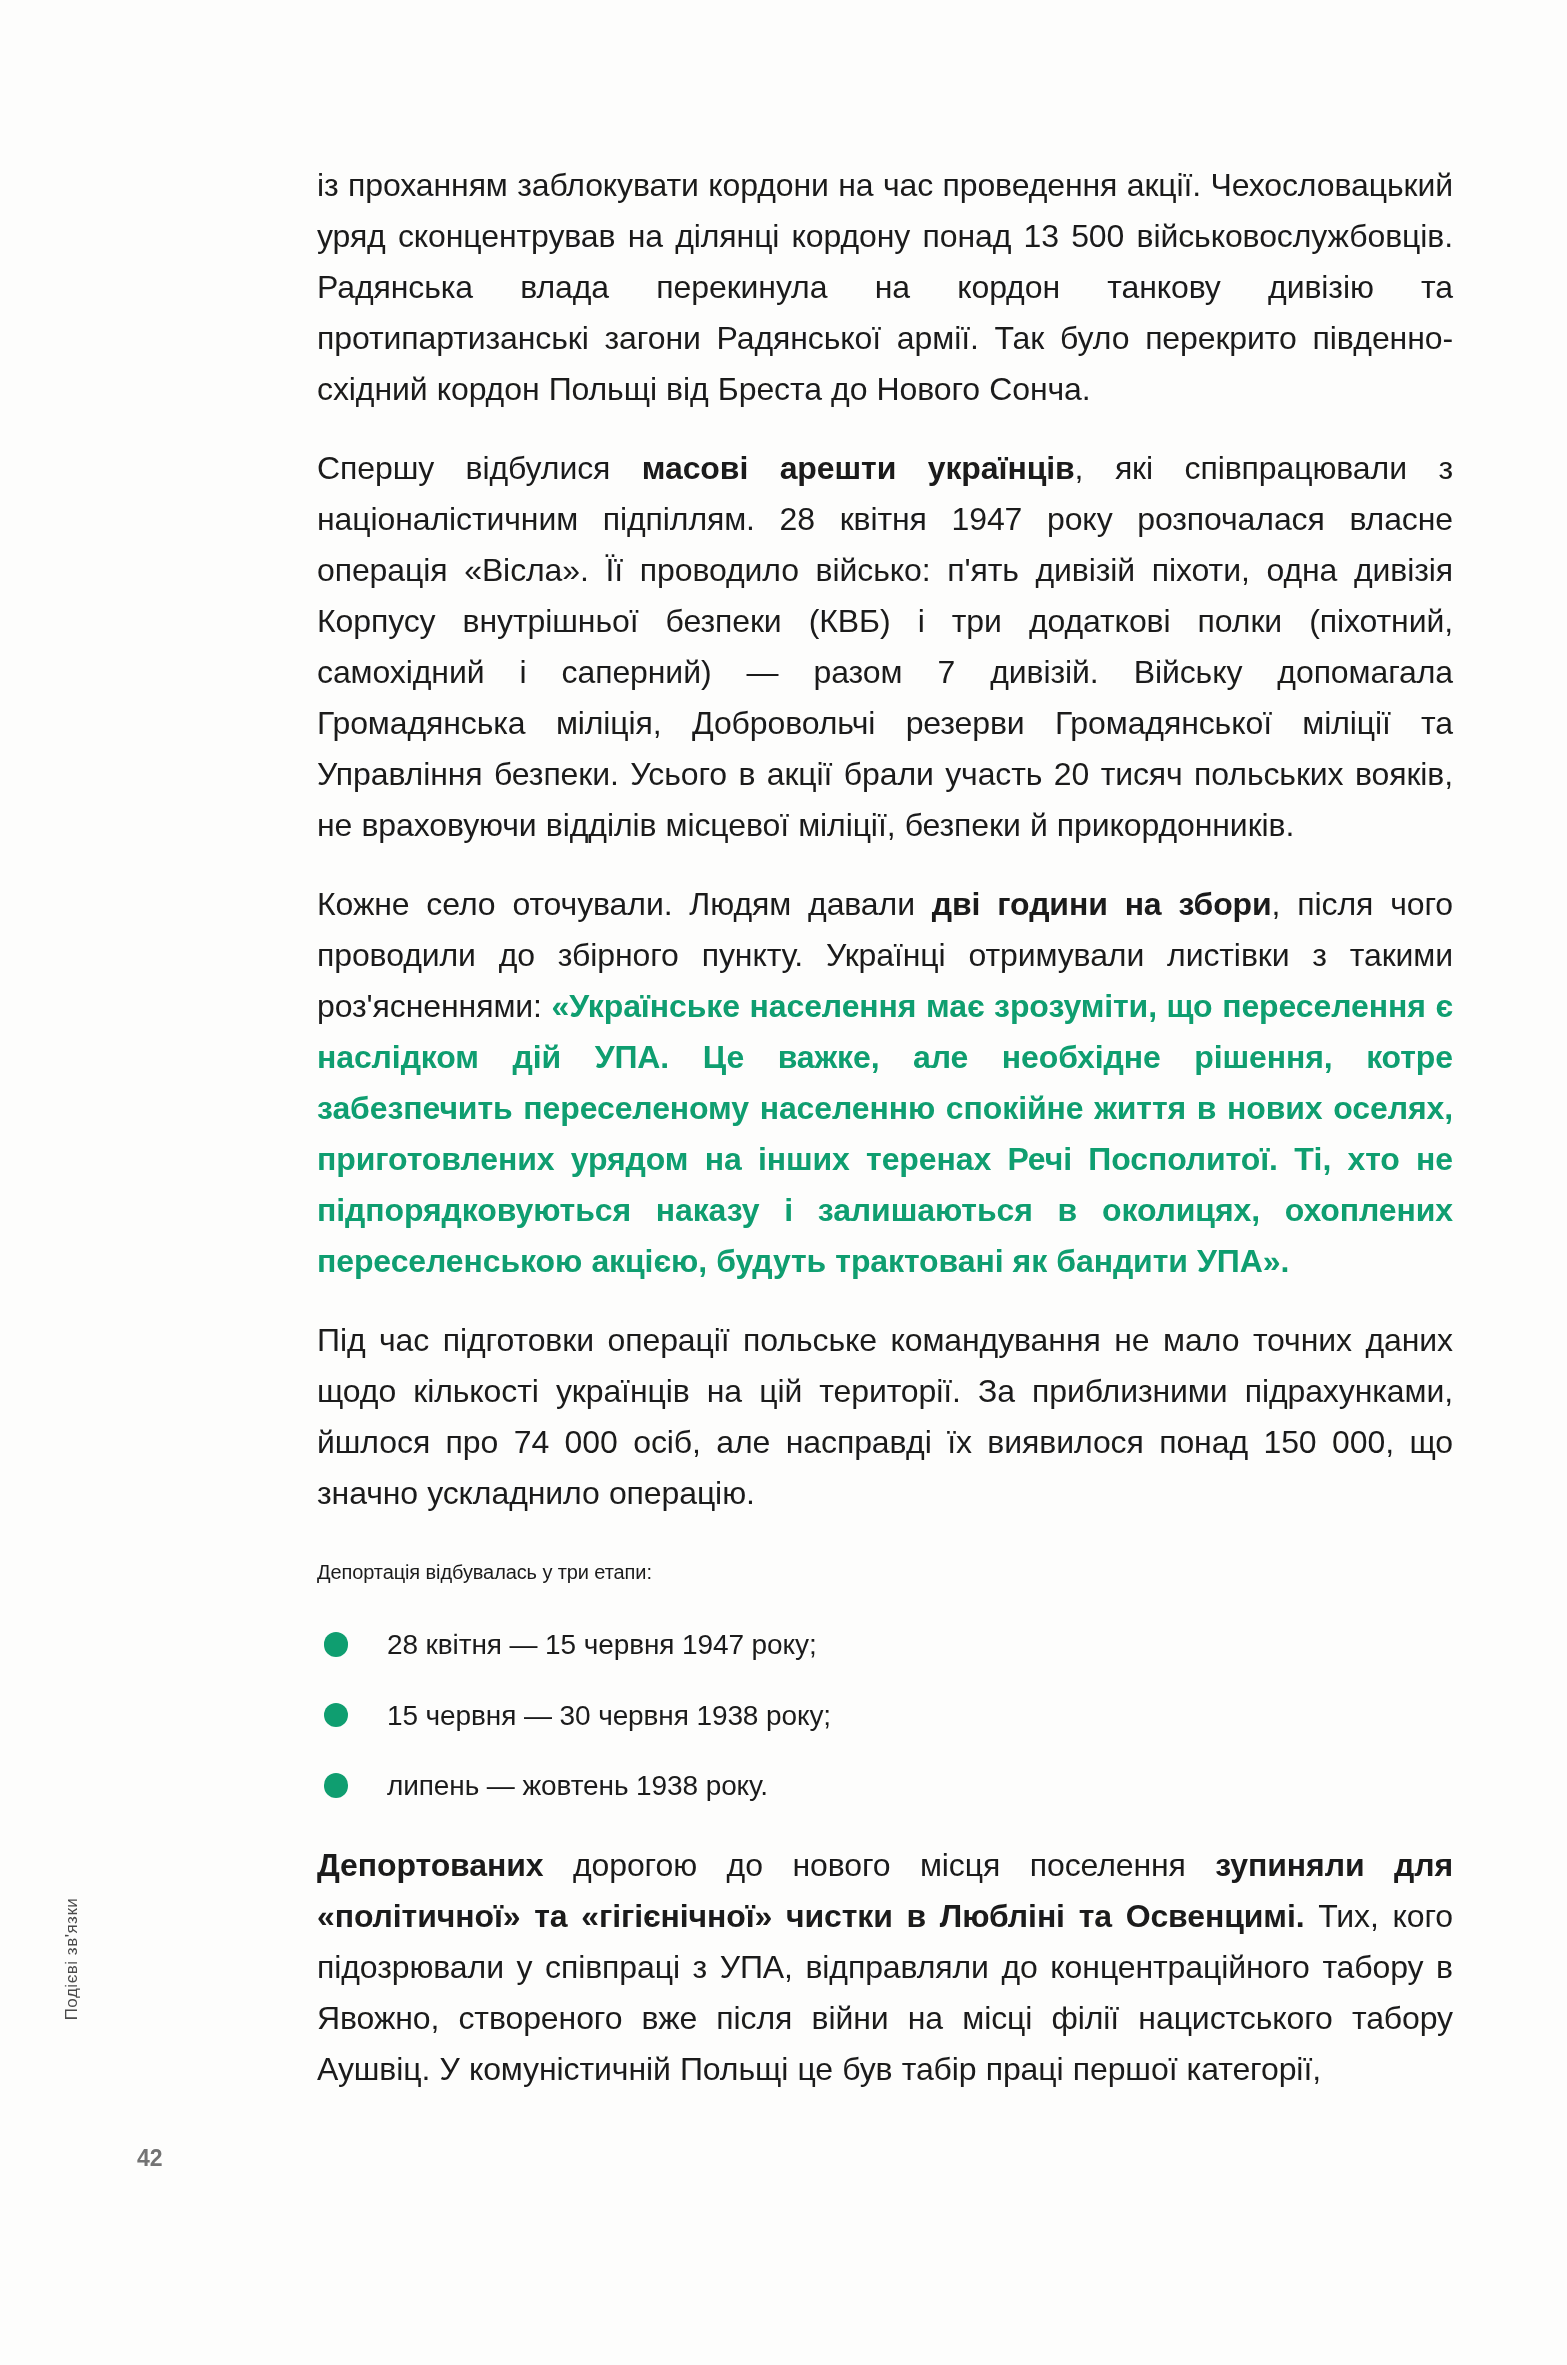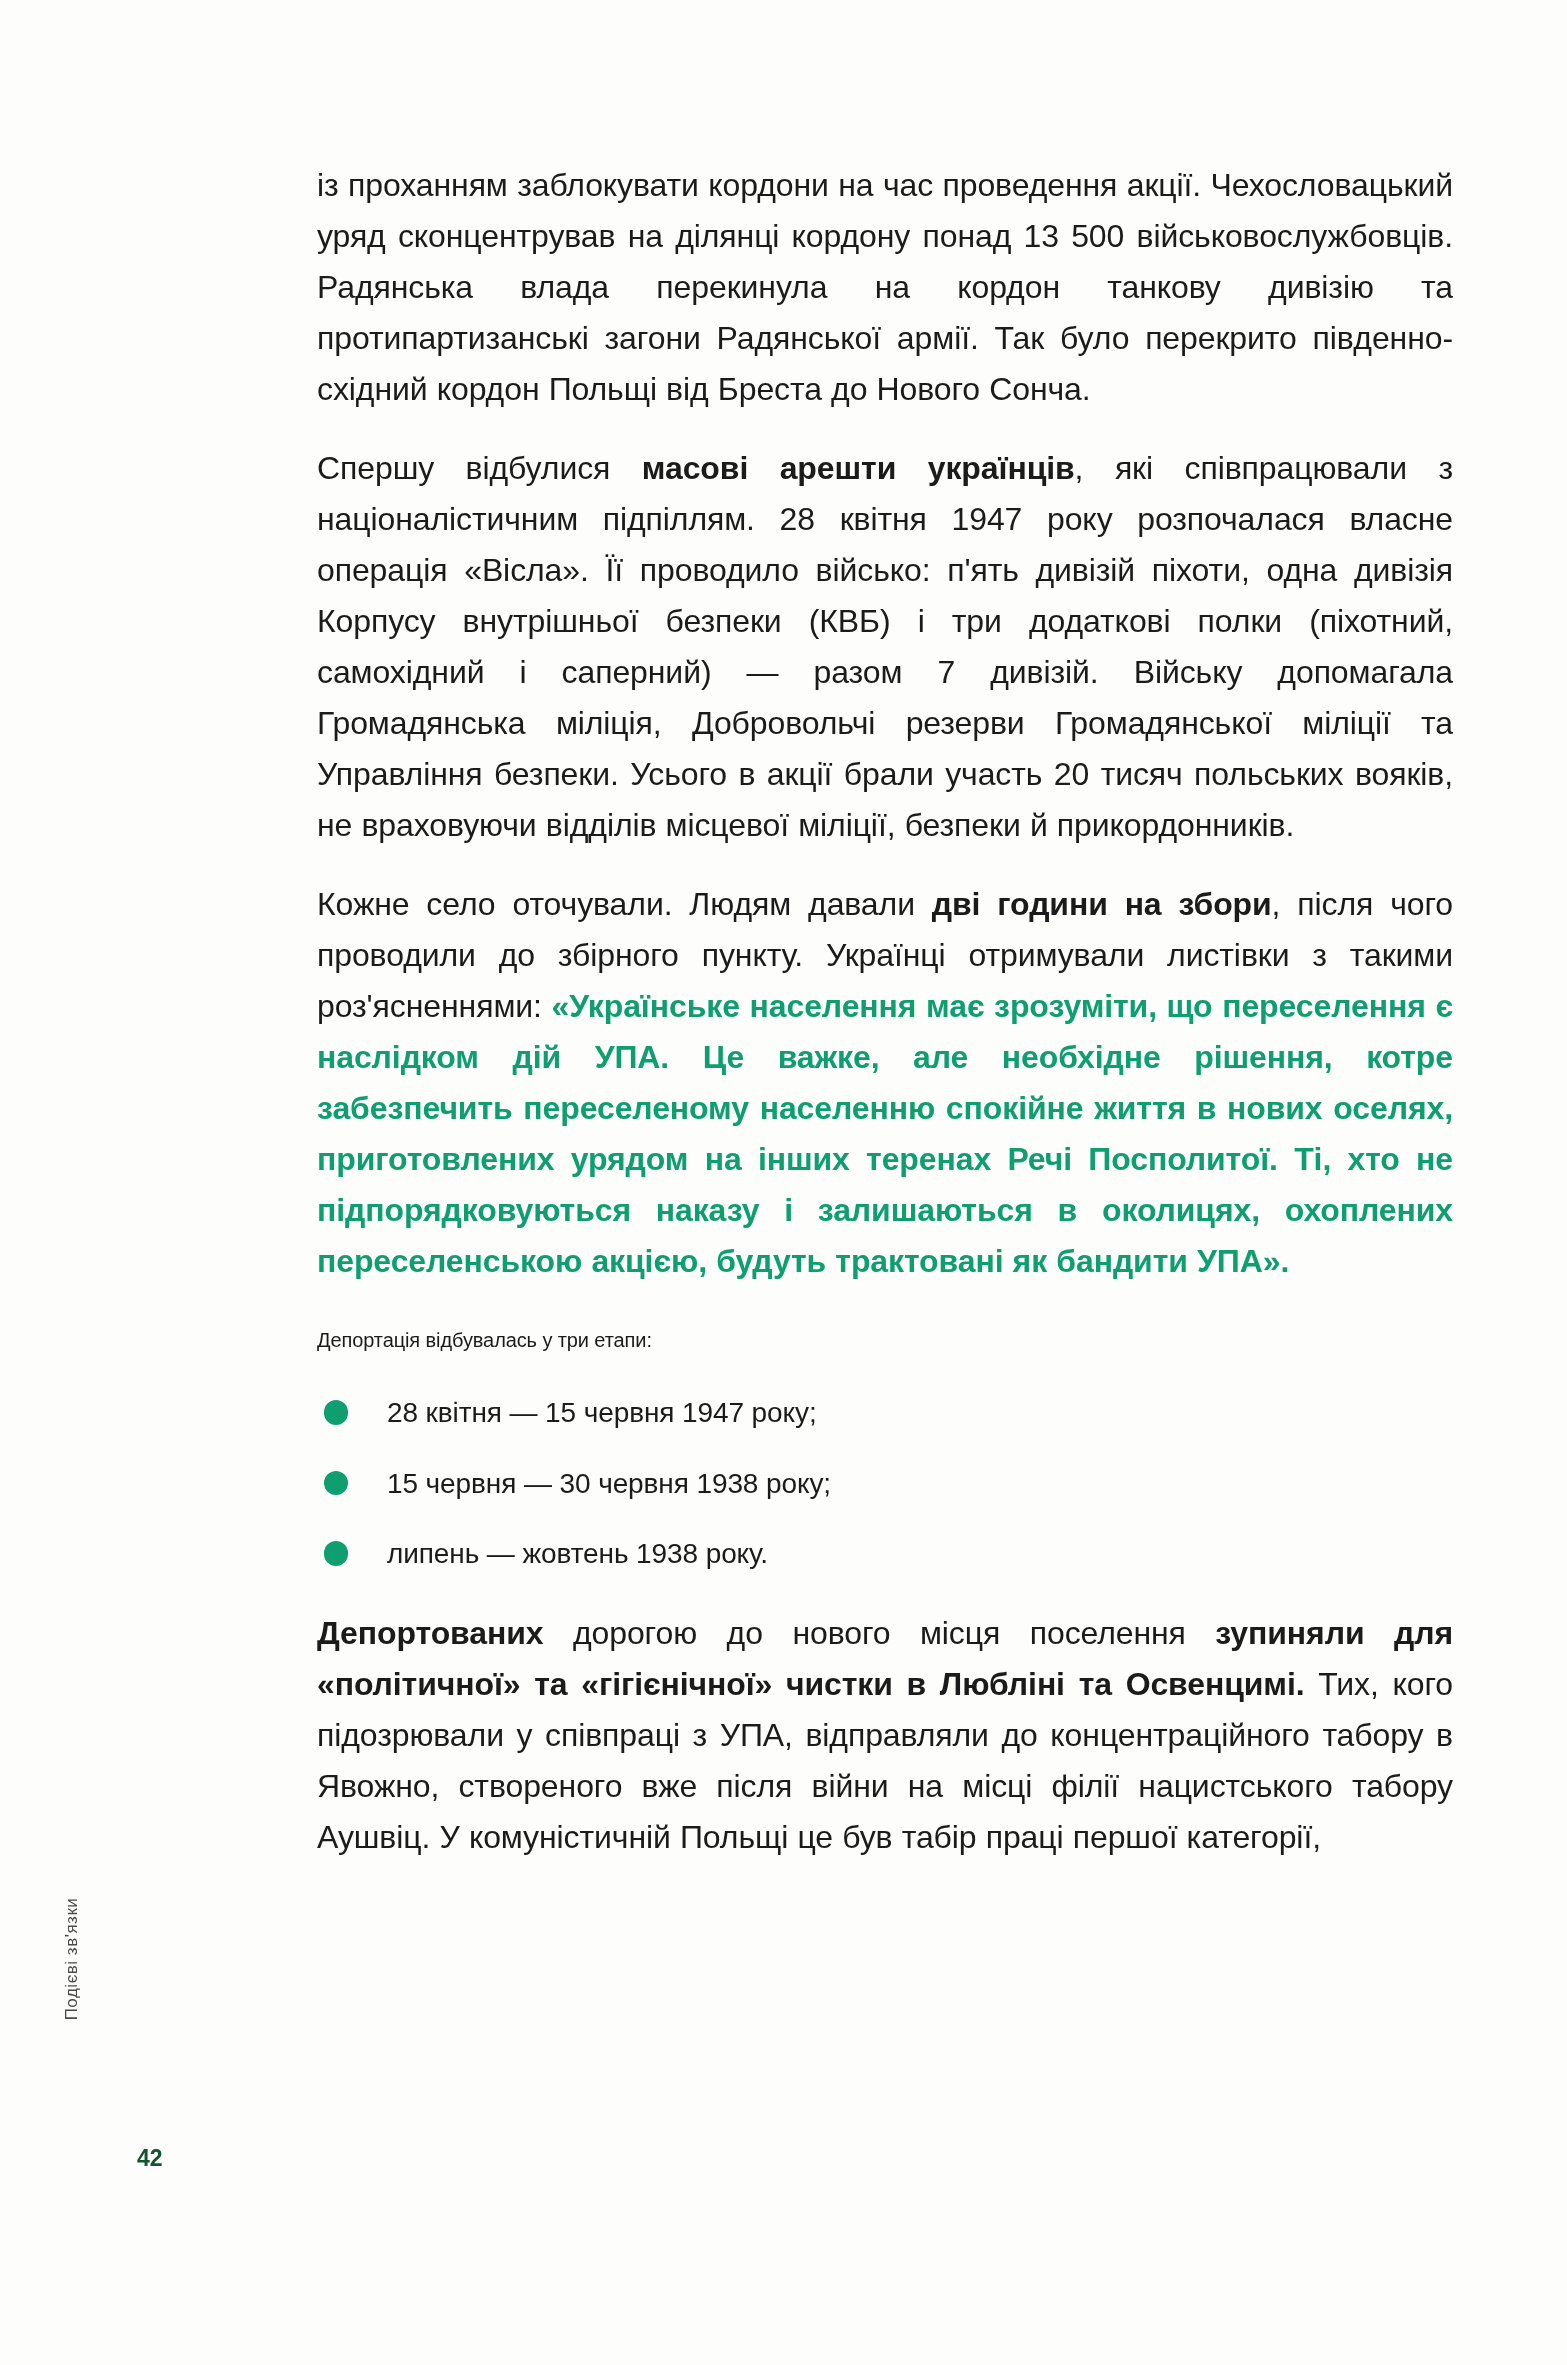--- a/index.html
+++ b/index.html
@@ -98,40 +98,41 @@
     white-space: nowrap;
   }
 
   
   .folio {
     position: absolute;
     left: 137px;
     top: 2145px;
     font-size: 23px;
     font-weight: 700;
-    color: #14532d;
+    color: #737373;
   }
 </style>
 </head>
 <body>
 
 <div class="page">
 
   <div class="content">
 
     <p class="para">із проханням заблокувати кордони на час проведення акції. Чехословацький уряд сконцентрував на ділянці кордону понад 13 500 військовослужбовців. Радянська влада перекинула на кордон танкову дивізію та протипартизанські загони Радянської армії. Так було перекрито південно-східний кордон Польщі від Бреста до Нового Сонча.</p>
 
     <p class="para">
       <span>Спершу відбулися </span><b class="bold">масові арешти українців</b><span>, які співпрацювали з націоналістичним підпіллям. 28 квітня 1947 року розпочалася власне операція «Вісла». Її проводило військо: п'ять дивізій піхоти, одна дивізія Корпусу внутрішньої безпеки (КВБ) і три додаткові полки (піхотний, самохідний і саперний) — разом 7 дивізій. Війську допомагала Громадянська міліція, Добровольчі резерви Громадянської міліції та Управління безпеки. Усього в акції брали участь 20 тисяч польських вояків, не враховуючи відділів місцевої міліції, безпеки й прикордонників.</span>
     </p>
 
     <p class="para">
       <span>Кожне село оточували. Людям давали </span><b class="bold">дві години на збори</b><span>, після чого проводили до збірного пункту. Українці отримували листівки з такими роз'ясненнями: </span><span class="quote">«Українське населення має зрозуміти, що переселення є наслідком дій УПА. Це важке, але необхідне рішення, котре забезпечить переселеному населенню спокійне життя в нових оселях, приготовлених урядом на інших теренах Речі Посполитої. Ті, хто не підпорядковуються наказу і залишаються в околицях, охоплених переселенською акцією, будуть трактовані як бандити УПА».</span>
     </p>
 
+    <p class="para">Під час підготовки операції польське командування не мало точних даних щодо кількості українців на цій території. За приблизними підрахунками, йшлося про 74 000 осіб, але насправді їх виявилося понад 150 000, що значно ускладнило операцію.</p>
 
     <p class="lead-bold">Депортація відбувалась у три етапи:</p>
 
     <ul class="bullets">
       <li>
         <span class="bullet-dot"></span>
         <span>28 квітня — 15 червня 1947 року;</span>
       </li>
       <li>
         <span class="bullet-dot"></span>

